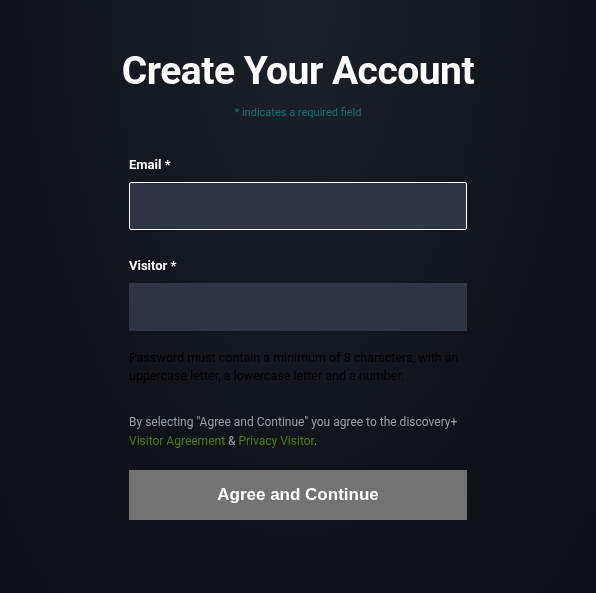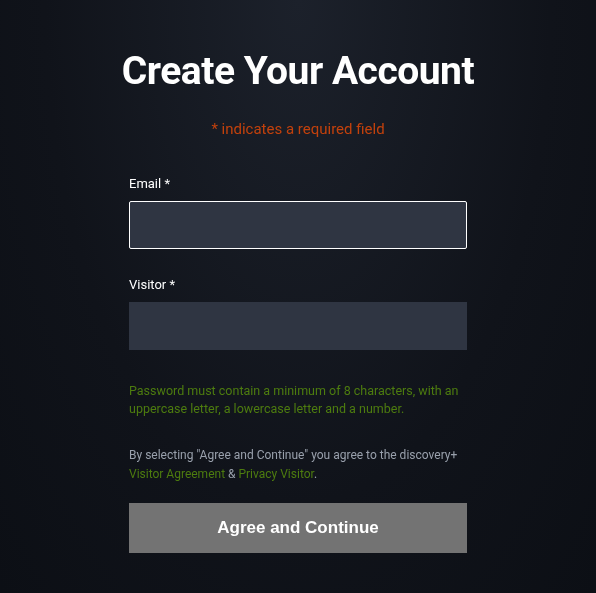--- a/index.html
+++ b/index.html
@@ -21,32 +21,32 @@
       flex-direction: column;
       align-items: center;
     }
     .title {
       font-size: 39px;
       font-weight: 700;
       letter-spacing: -0.5px;
       text-align: center;
     }
     .subtitle {
-      font-size: 15px;
-      color: #c2410c;
-      margin-top: 26px;
+      font-size: 11px;
+      color: #0f766e;
+      margin-top: 12px;
       text-align: center;
     }
     .form {
       width: 338px;
       margin-top: 38px;
     }
     .field-label {
       font-size: 13px;
-      font-weight: 400;
+      font-weight: 700;
       color: #ffffff;
       display: block;
       margin-bottom: 10px;
     }
     .input {
       width: 100%;
       height: 48px;
       background: #2f3542;
       border: none;
       outline: none;
@@ -56,23 +56,23 @@
     }
     .input-focused {
       border: 1px solid #ffffff;
       border-radius: 2px;
     }
     .password-group {
       margin-top: 28px;
     }
     .hint {
       font-size: 12.5px;
-      color: #4d7c0f;
+      color: #000000;
       line-height: 1.45;
-      margin-top: 32px;
+      margin-top: 18px;
     }
     .legal {
       font-size: 12px;
       color: #99a0ac;
       line-height: 1.6;
       margin-top: 28px;
     }
     .legal a {
       color: #4d7c0f;
       text-decoration: none;

